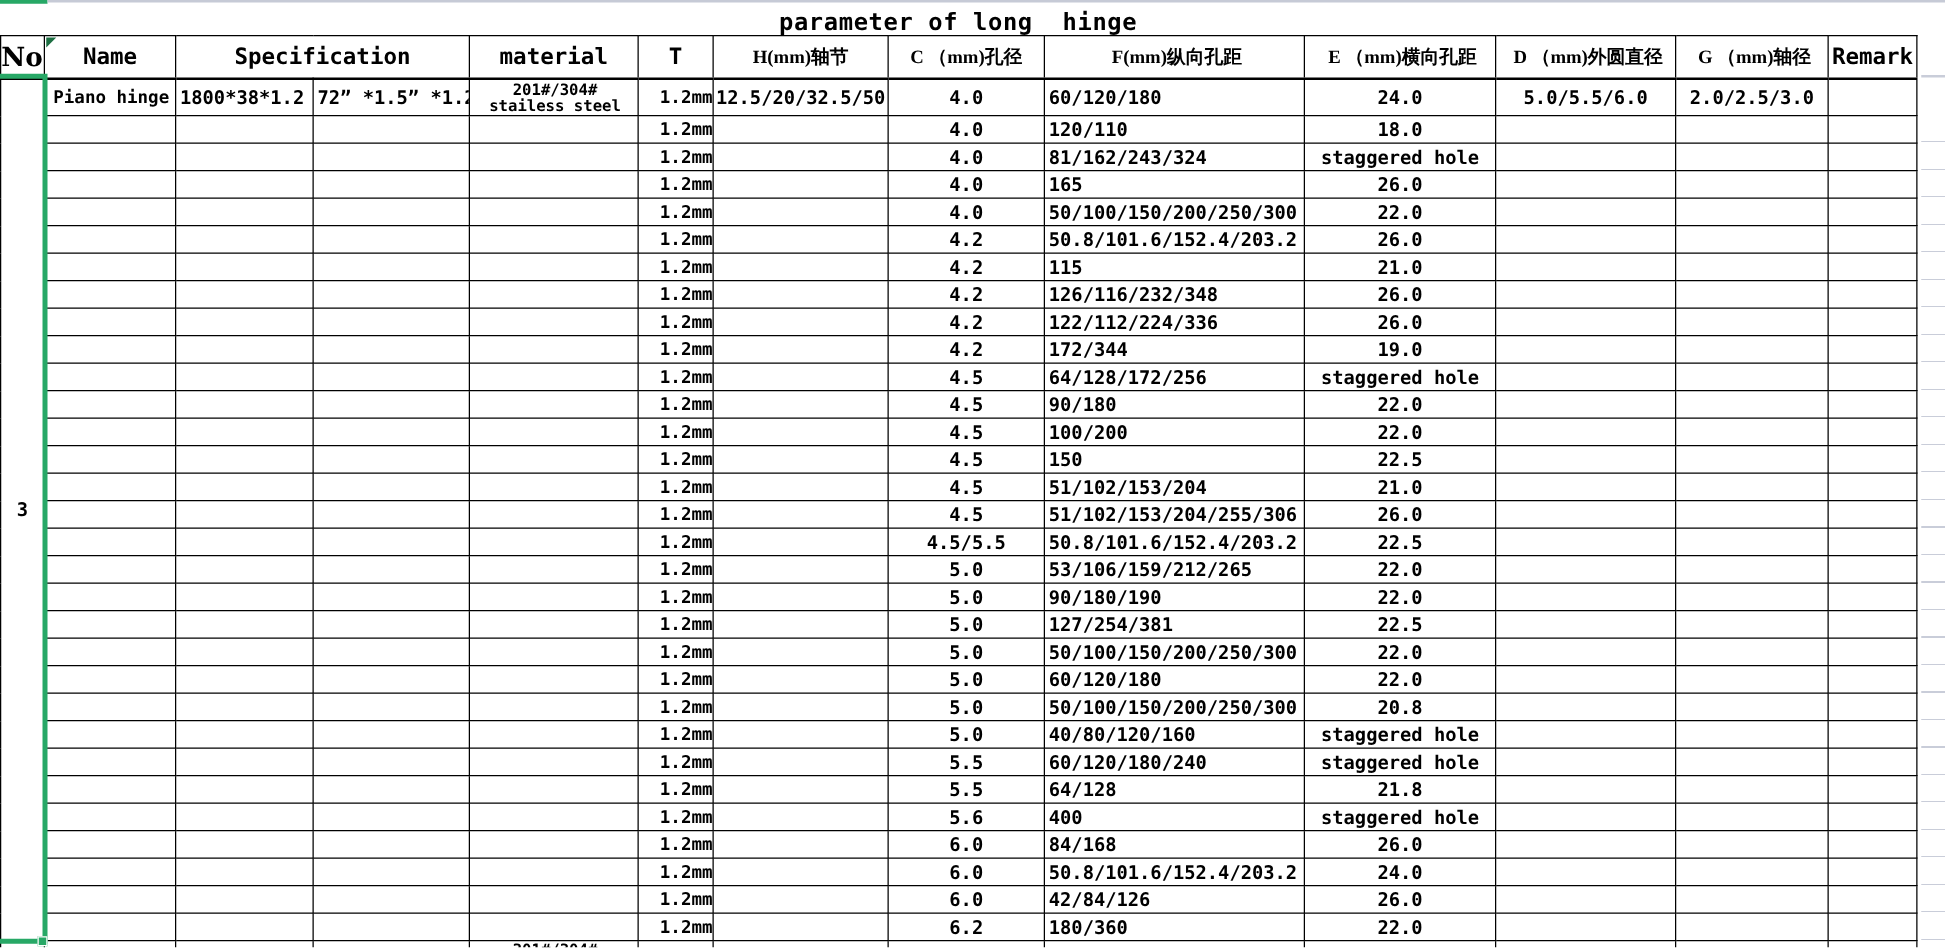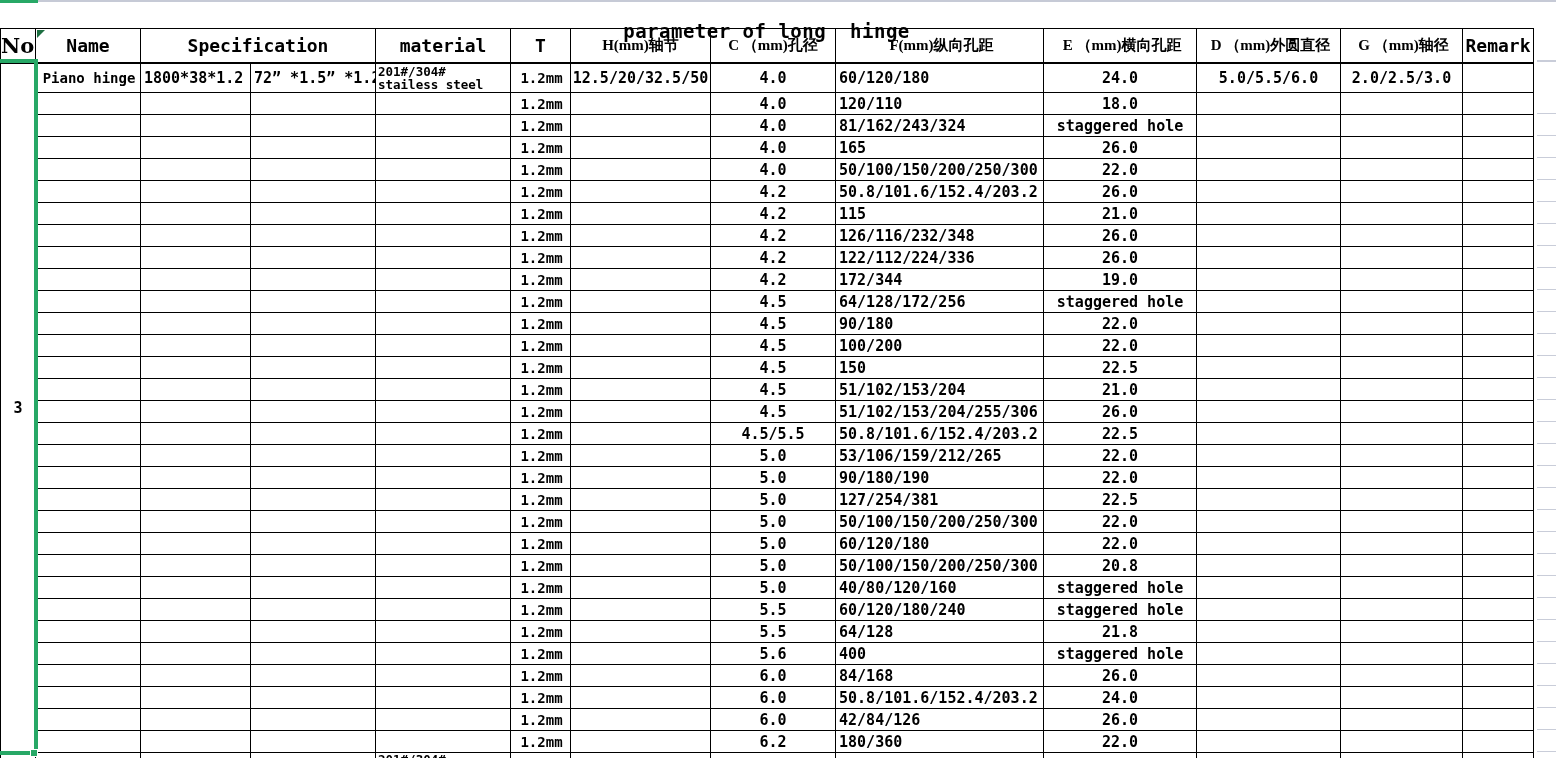--- a/index.html
+++ b/index.html
@@ -16,21 +16,21 @@
     width:1556px;height:758px;
     background:#ffffff;
     overflow:hidden;
     font-family:"DejaVu Sans Mono", monospace;
     color:#000;
   }
   
   .topline-green{position:absolute;left:0;top:0;width:38px;height:3px;background:var(--selection-green);}
   .topline-grey{position:absolute;left:38px;top:0;width:1518px;height:2px;background:var(--top-line-grey);}
   
-  .title-row{position:absolute;left:0;top:18px;width:1533px;height:26px;display:flex;align-items:center;justify-content:center;}
+  .title-row{position:absolute;left:0;top:5px;width:1533px;height:26px;display:flex;align-items:center;justify-content:center;}
   .title-row span{font-size:19px;font-weight:bold;white-space:pre;letter-spacing:0.5px;}
   
   table.sheet{
     position:absolute;left:0;top:28px;width:1533px;
     border-collapse:collapse;table-layout:fixed;
   }
   table.sheet td{
     border:1px solid var(--grid-black);
     overflow:hidden;white-space:pre;
     font-weight:bold;
@@ -40,22 +40,22 @@
   tr.hdr td{border-bottom:2px solid var(--grid-black);text-align:center;}
   tr.r1{height:30px;}
   tr.r{height:22px;}
   td.no-hdr{font-family:"DejaVu Serif", serif;font-weight:normal;font-size:21px;text-align:left;padding-left:0;}
   td.hdr-lat{font-size:18px;margin-top:32px;}
   td.hdr-cjk{font-size:15px;text-align:left;padding-left:4px;font-family:Liberation Serif, serif;}
   td.hdr-cjk.ctr{text-align:center;padding-left:0;}
   td.no-cell{text-align:center;font-size:15px;}
   td.cl{text-align:left;padding-left:3px;font-size:15px;}
   td.name-c{text-align:center;padding-left:2px;font-size:14px;}
-  td.mat{text-align:left;padding-left:2px;font-size:12.5px;line-height:13px;vertical-align:middle;}
-  td.tt{text-align:center;padding-left:2px;font-size:14px;}
+  td.mat{text-align:center;padding-left:2px;font-size:12.5px;line-height:13px;vertical-align:middle;}
+  td.tt{text-align:right;padding-left:2px;font-size:14px;}
   td.ctr{text-align:center;font-size:15px;}
   
   .sel-border{
     position:absolute;left:-5px;top:59px;width:43px;height:696px;
     border:4px solid var(--selection-green);
     pointer-events:auto;background:transparent;
   }
   .fill-handle{
     position:absolute;left:30px;top:749px;width:8px;height:8px;
     background:var(--selection-green);border:1px solid #ffffff;

